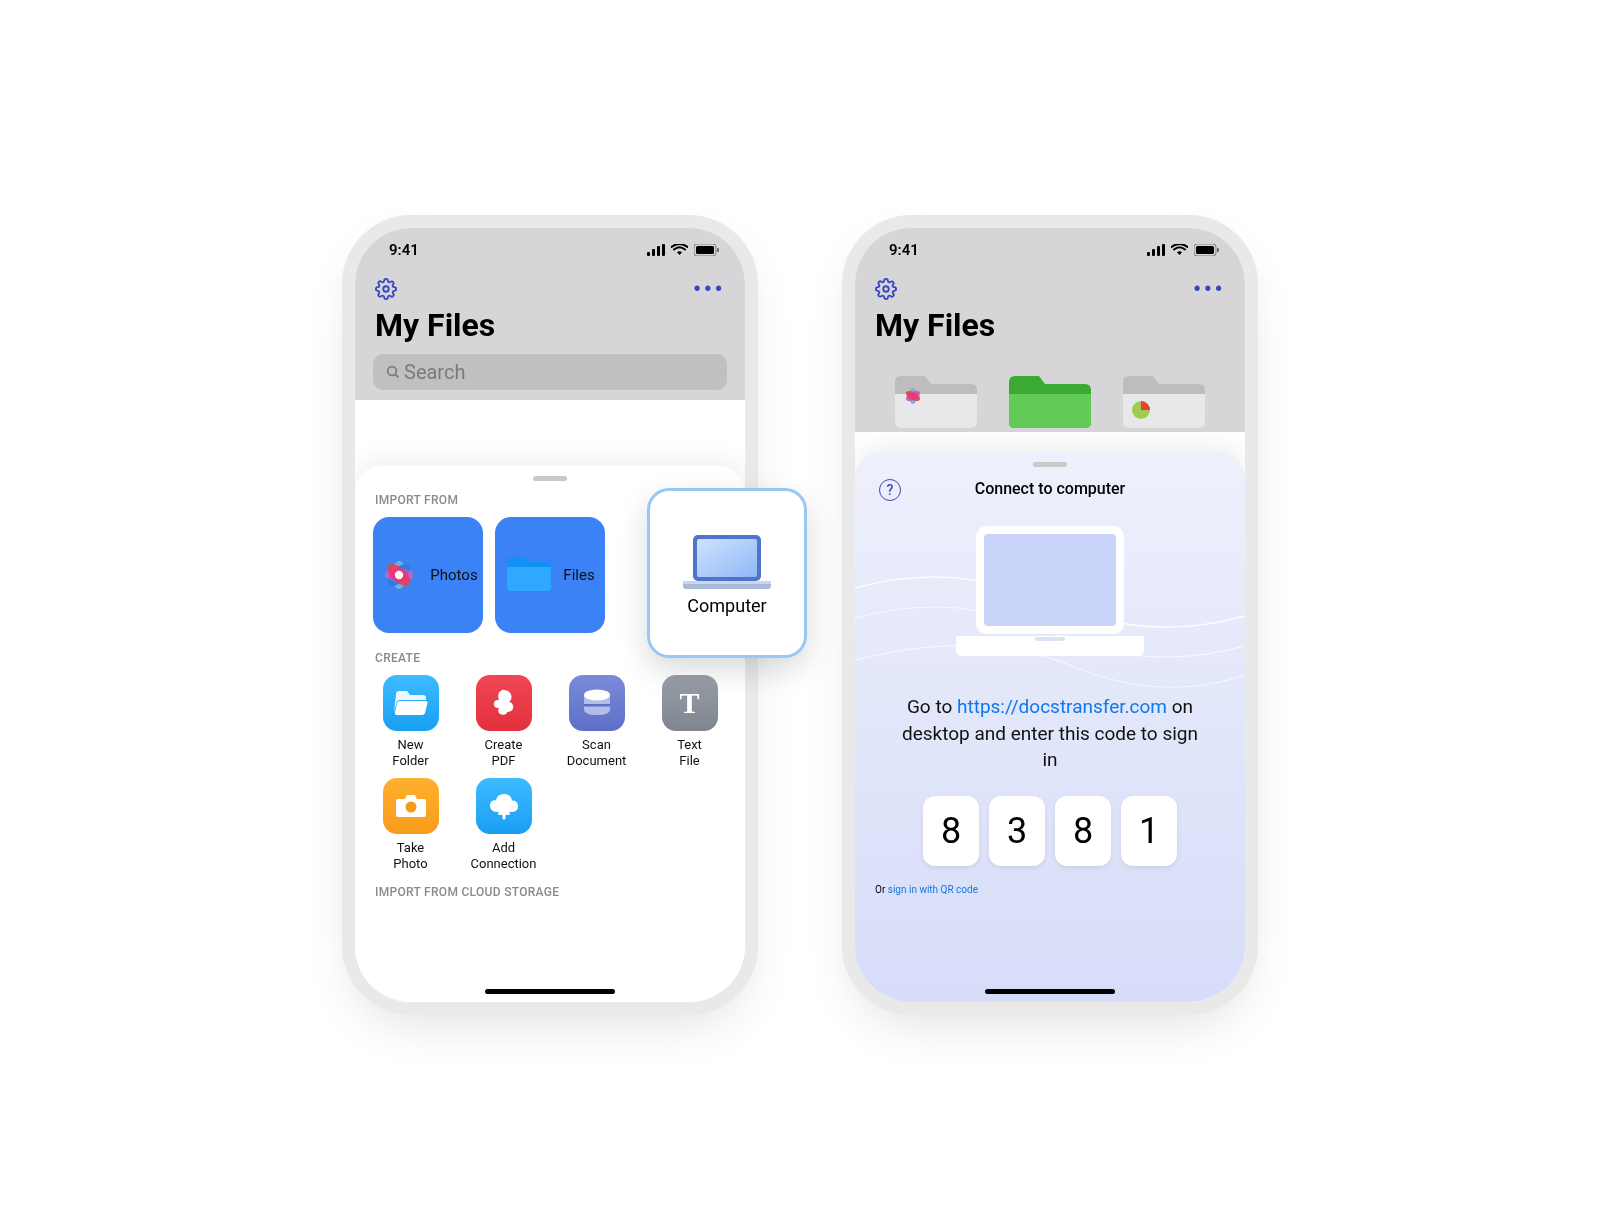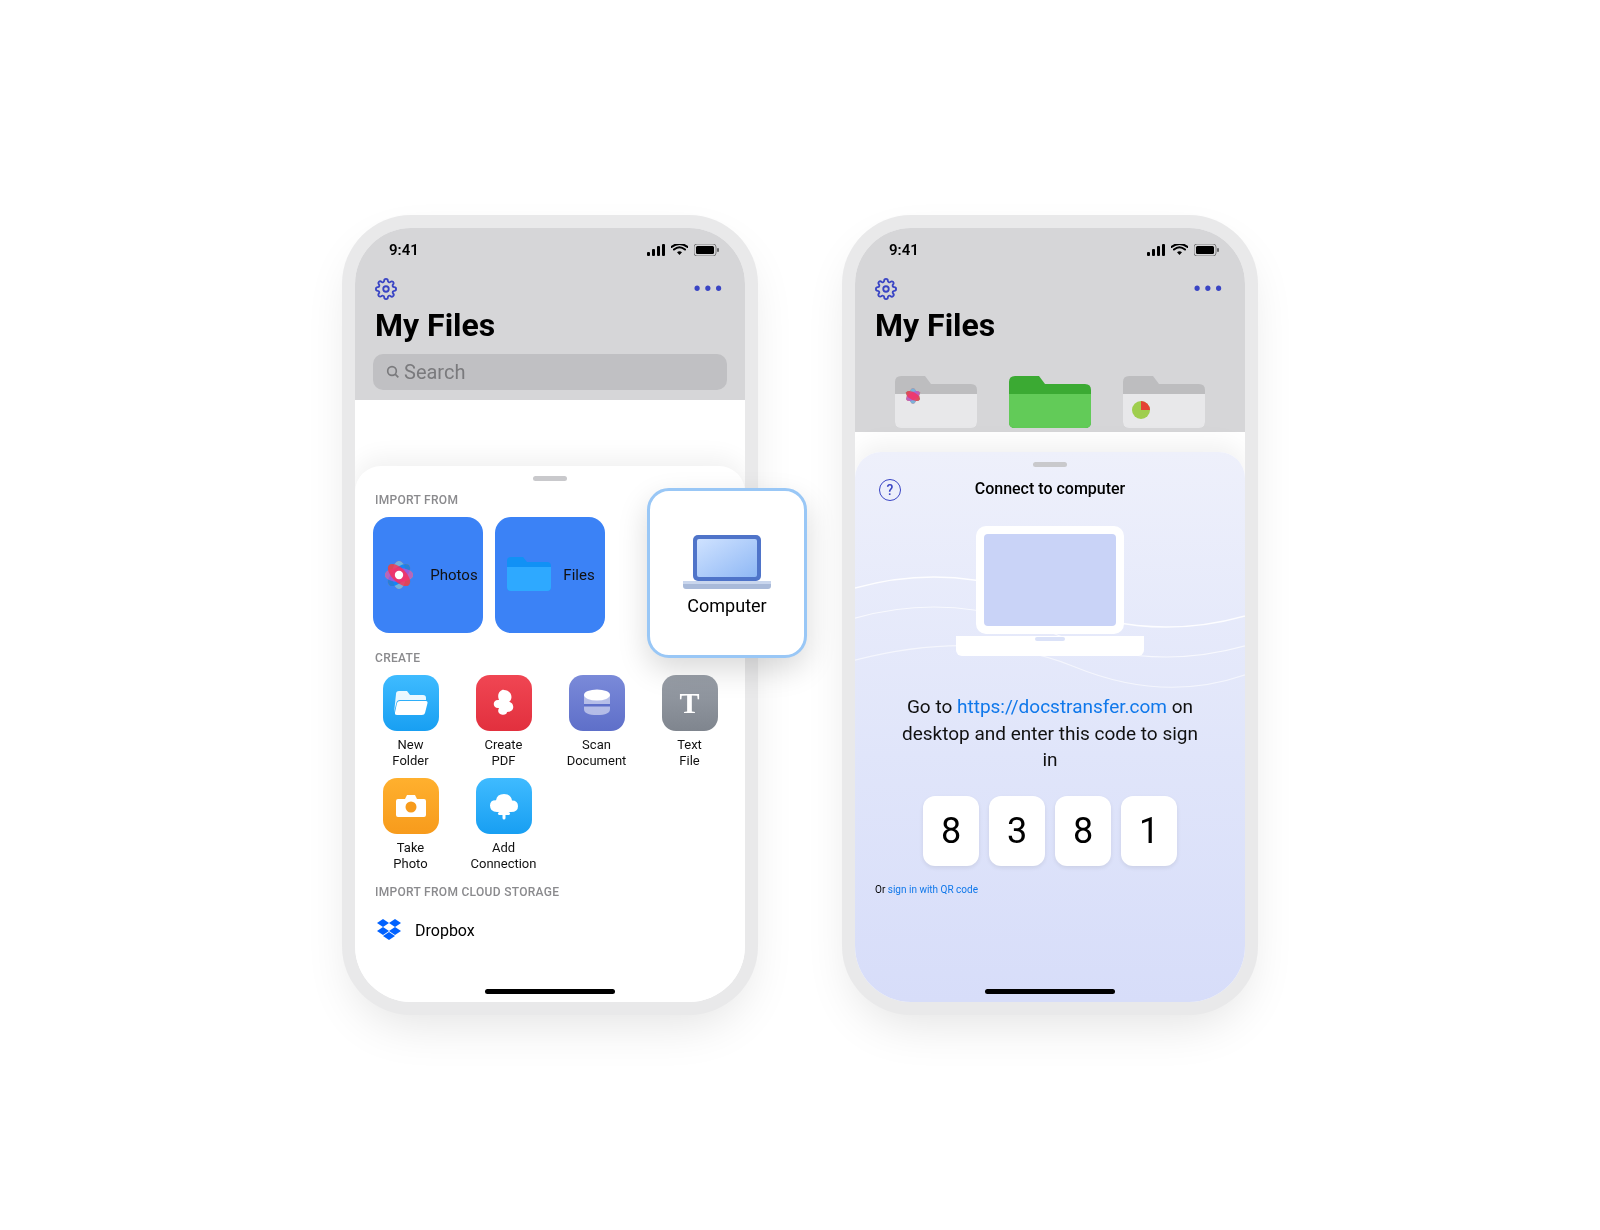--- a/index.html
+++ b/index.html
@@ -370,26 +370,20 @@
                   <line x1="17" y1="17" x2="17" y2="26" stroke="#fff" stroke-width="3" stroke-linecap="round"></line>
                   <line x1="12.5" y1="21.5" x2="21.5" y2="21.5" stroke="#fff" stroke-width="3" stroke-linecap="round"></line>
                 </svg>
             </div>
             <span>Add</span>
             <span>Connection</span>
           </div>
         </div>
 
         <div class="section-label">IMPORT FROM CLOUD STORAGE</div>
-        <div class="cloud-item">
-          <svg width="24" height="22" viewBox="0 0 24 22">
-              <path fill="#0061ff" d="M6 0 L12 4 L6 8 L0 4 Z M18 0 L24 4 L18 8 L12 4 Z M6 8 L12 12 L6 16 L0 12 Z M18 8 L24 12 L18 16 L12 12 Z M6 17 L12 13 L18 17 L12 21 Z"></path>
-            </svg>
-          <span>Dropbox</span>
-        </div>
 
         <div class="home-indicator"></div>
       </div>
     </div>
 
     <div class="computer-callout" style="top:260px;">
       <svg width="92" height="64" viewBox="0 0 92 64">
         <rect x="12" y="4" width="68" height="46" rx="5" fill="#4f74c9"></rect>
         <rect x="16" y="8" width="60" height="38" rx="2" fill="url(#lg1)"></rect>
         <defs>

